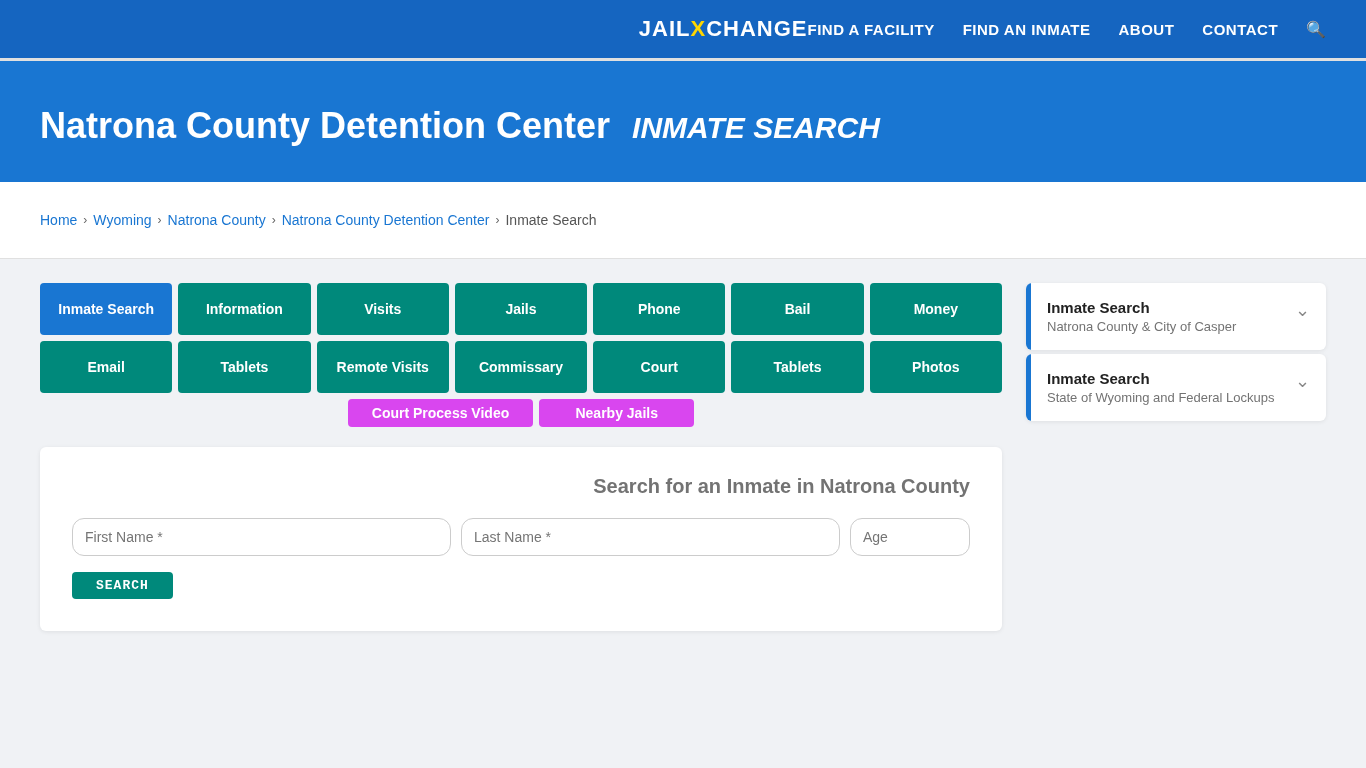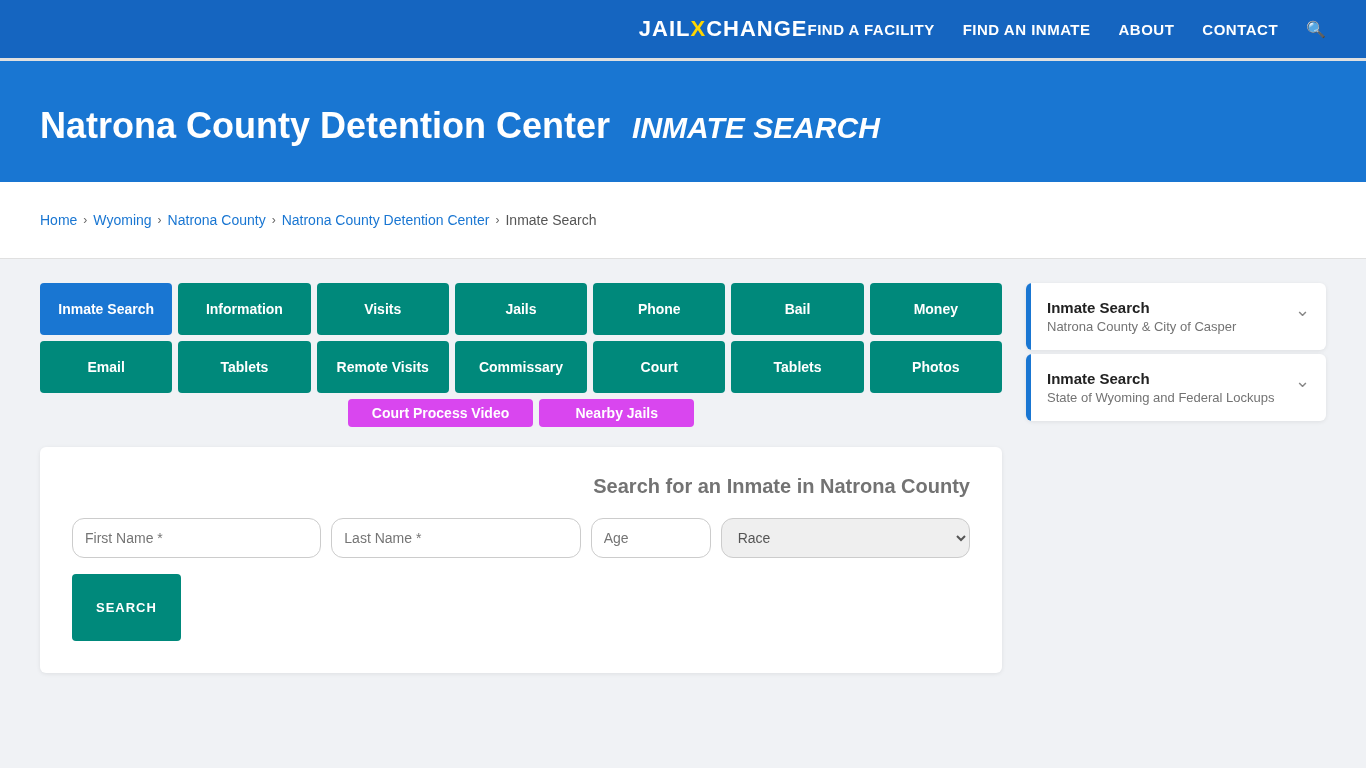--- a/index.html
+++ b/index.html
@@ -177,26 +177,27 @@
     }
     .search-fields select {
       flex: 1;
       min-width: 130px;
     }
     .search-btn {
       background: #00897b;
       color: white;
       border: none;
       border-radius: 4px;
-      padding: 26px 24px;
+      padding: 6px 24px;
       font-size: 13px;
       font-weight: 700;
       letter-spacing: 1px;
       cursor: pointer;
       text-transform: uppercase;
+      font-family: Liberation Mono, monospace;
     }
 
     
     .right-col {
       width: 300px;
       flex-shrink: 0;
     }
     .sidebar-card {
       background: white;
       border-radius: 6px;
@@ -297,28 +298,20 @@
       <button class="tab-btn-center">Nearby Jails</button>
     </div>
 
     <div style="margin-top: 20px;">
       <div class="search-card">
         <h2>Search for an Inmate in Natrona County</h2>
         <div class="search-fields">
           <input type="text" placeholder="First Name *" style="">
           <input type="text" placeholder="Last Name *" style="">
           <input type="text" class="age-field" placeholder="Age" style="">
-          <select>
-            <option>Race</option>
-            <option>White</option>
-            <option>Black</option>
-            <option>Hispanic</option>
-            <option>Asian</option>
-            <option>Other</option>
-          </select>
         </div>
         <button class="search-btn">SEARCH</button>
       </div>
     </div>
 
   </div>
 
   <div class="right-col">
 
     <div class="sidebar-card">

